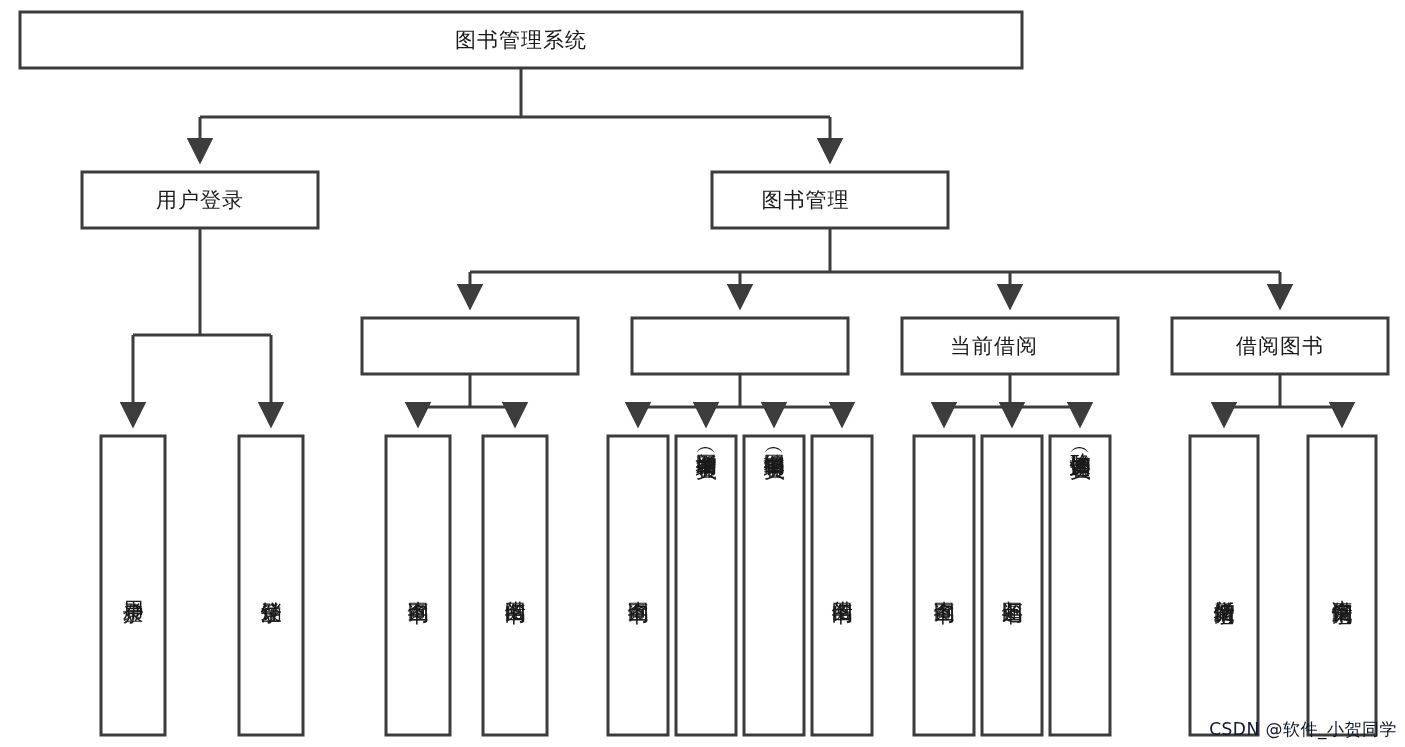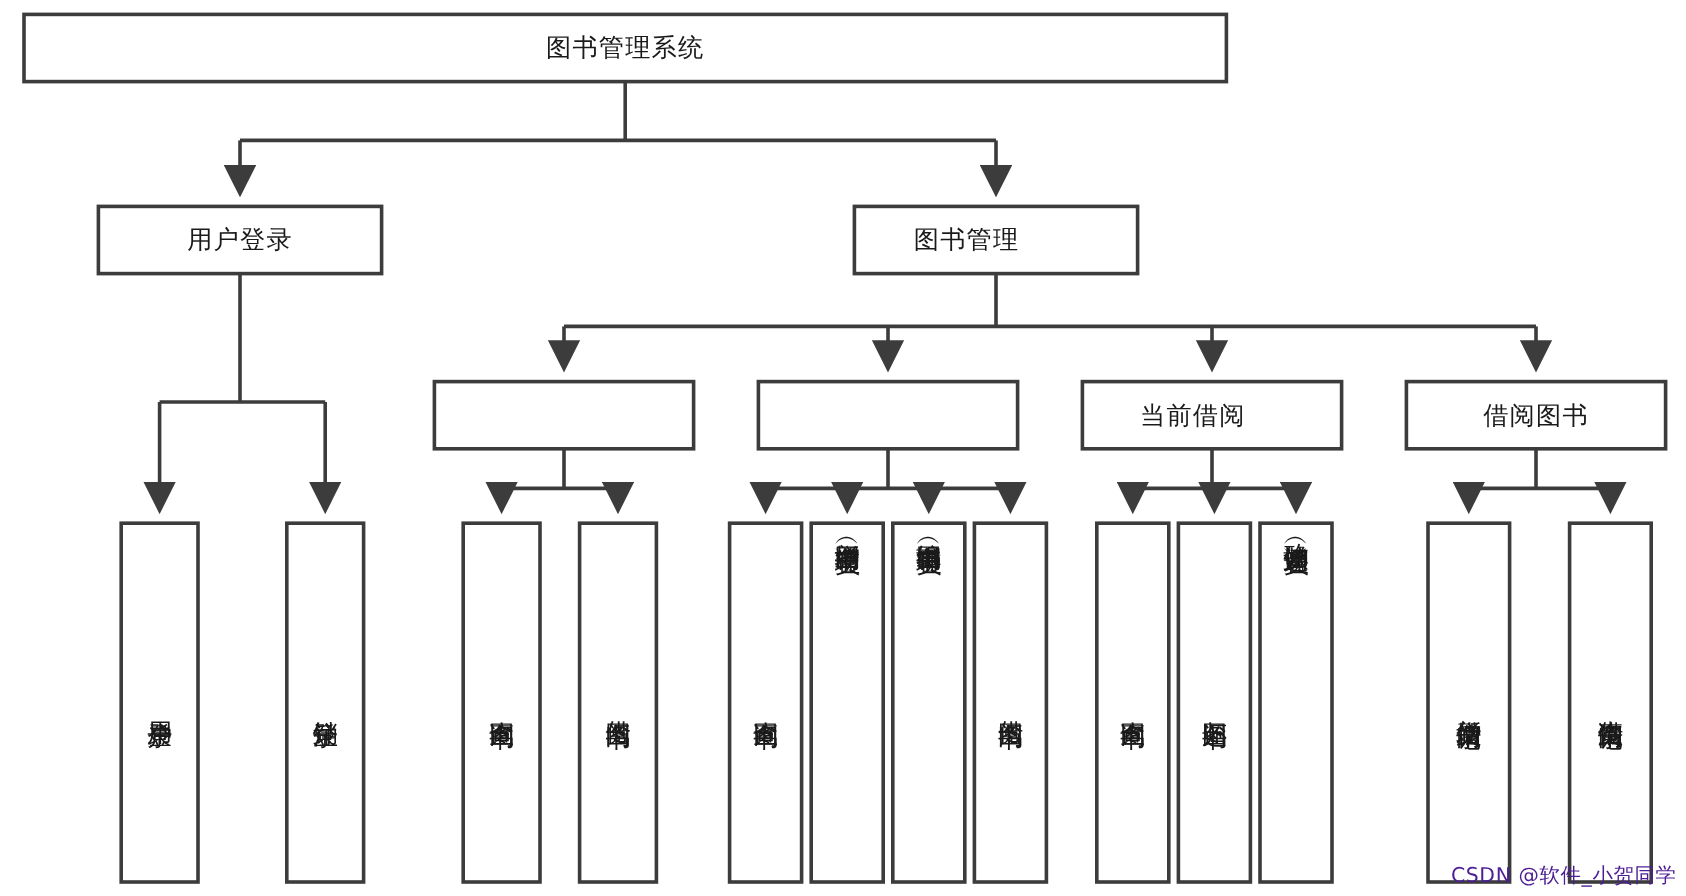--- a/index.html
+++ b/index.html
@@ -70,21 +70,21 @@
     color: #1a1a1a;
     letter-spacing: 1px;
     white-space: nowrap;
   }
   #watermark {
     position: absolute;
     right: 8px;
     bottom: 6px;
     font-family: "DejaVu Sans", "Liberation Sans", sans-serif;
     font-size: 17px;
-    color: #4c1d95;
+    color: #0f172a;
     white-space: nowrap;
     letter-spacing: 0.5px;
   }
 </style>
 </head>
 <body>
 
 <div id="diagram-root">
 
   <svg class="flow" viewBox="0 0 1405 747" xmlns="http://www.w3.org/2000/svg">

